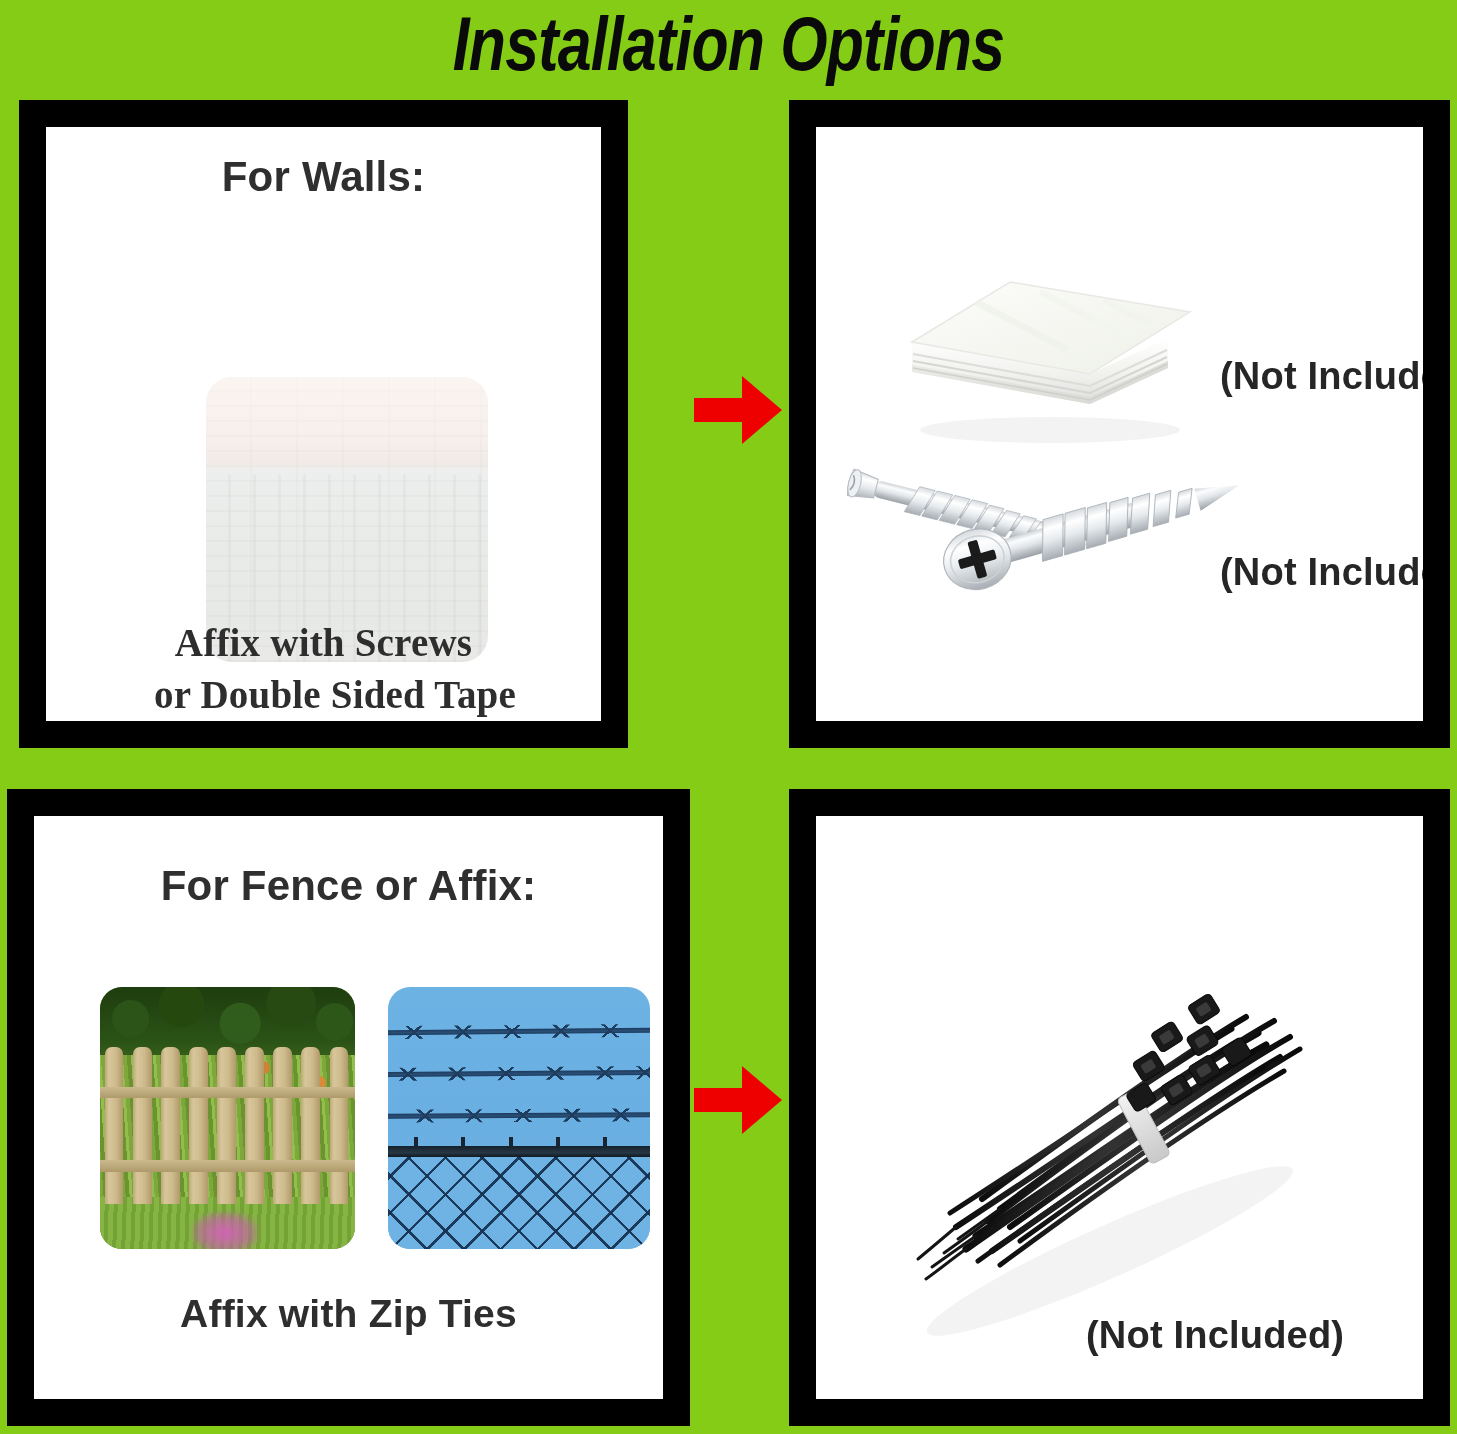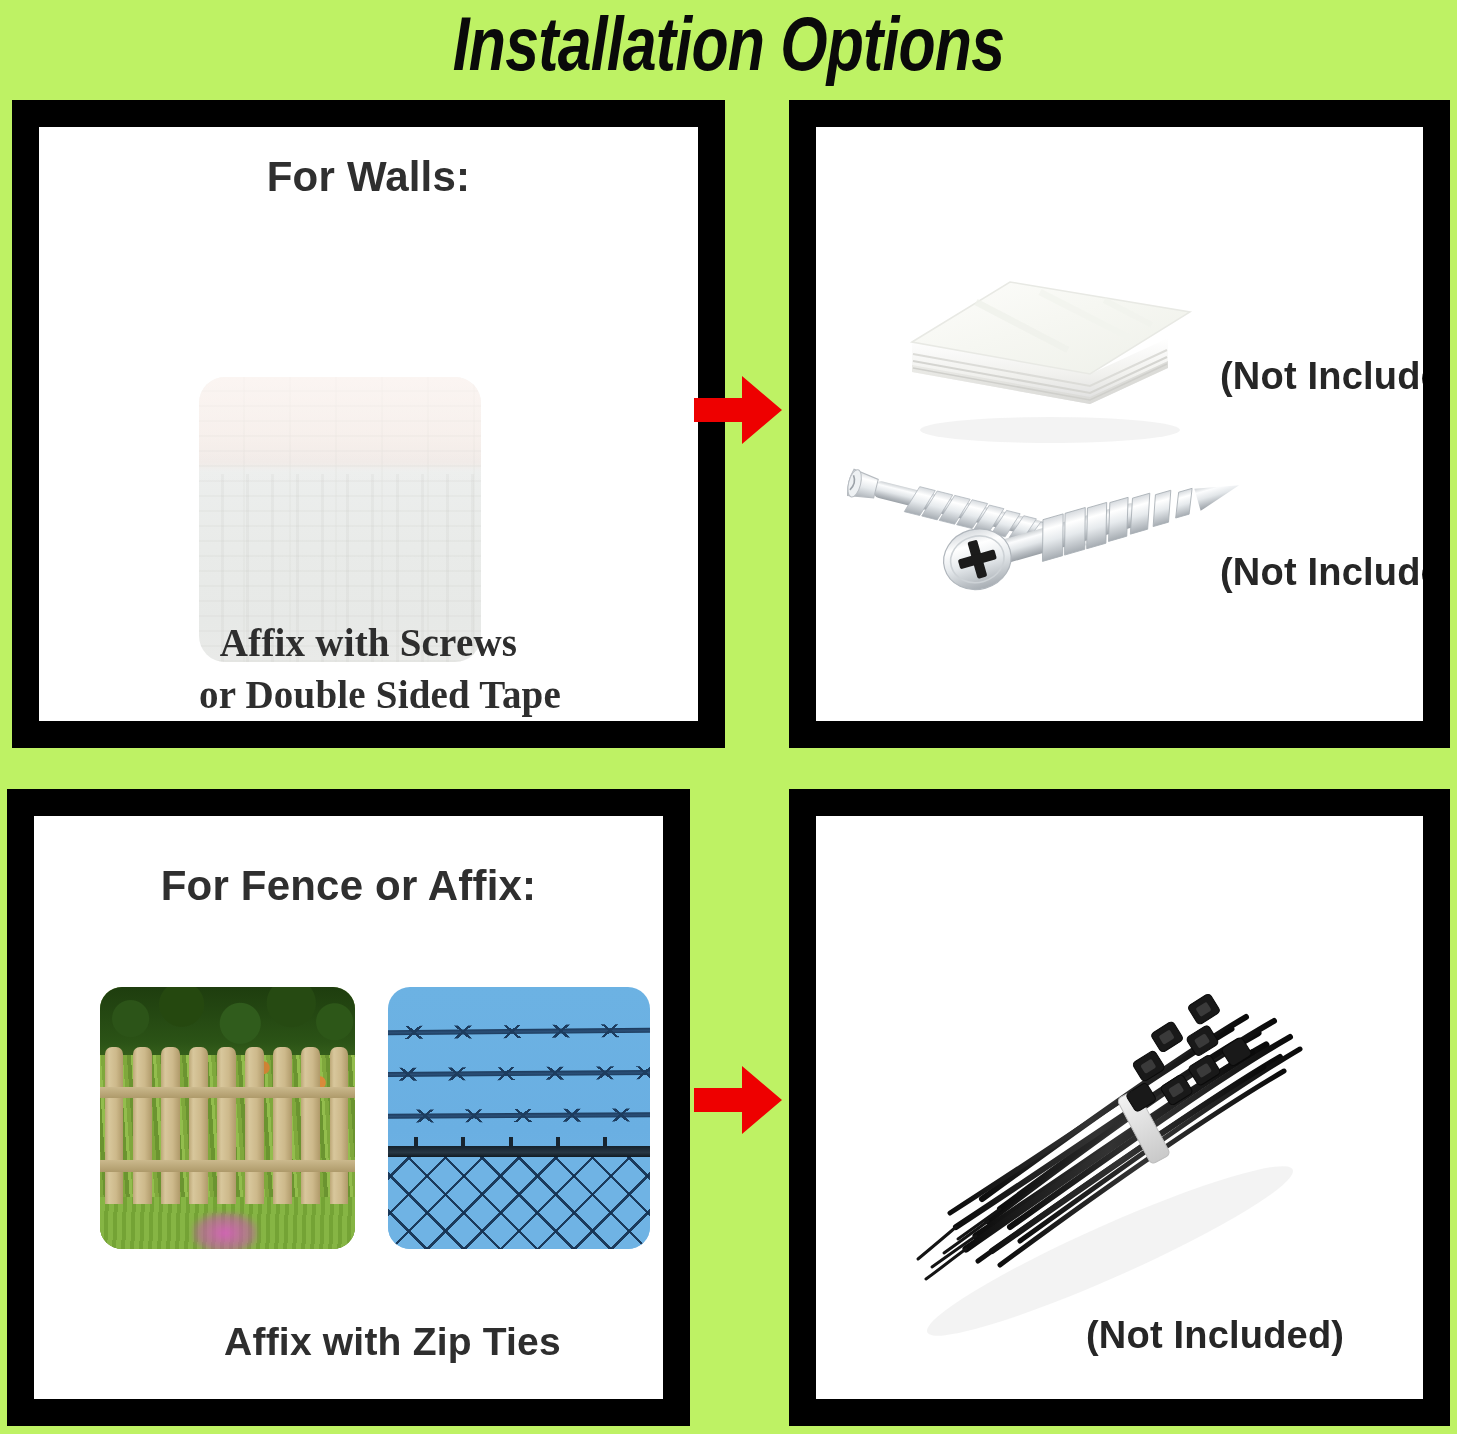--- a/index.html
+++ b/index.html
@@ -2,21 +2,21 @@
 <html><head>
 <meta charset="utf-8">
 <style>
   html,body{margin:0;padding:0;background:#ffffff;}
   body{
     width:1457px;height:1434px;
     font-family:"Liberation Sans","DejaVu Sans",sans-serif;
     -webkit-font-smoothing:antialiased;
     overflow:hidden;
   }
-  #page{position:relative;width:1457px;height:1434px;background:#bef264;}
+  #page{position:relative;width:1457px;height:1434px;background:#84cc16;}
 
   
   .title{
     position:absolute;left:0;top:-4px;width:1457px;
     text-align:center;
     font-size:76px;
     font-weight:bold;
     font-style:italic;
     font-stretch:condensed;
     letter-spacing:-1px;
@@ -28,21 +28,21 @@
   }
 
   
   .panel{
     position:absolute;
     background:#ffffff;
     border:27px solid #000000;
     box-sizing:border-box;
     overflow:hidden;
   }
-  .panel.tl{left:12px;  top:100px;  width:713px; height:648px;}
+  .panel.tl{left:19px;  top:100px;  width:609px; height:648px;}
   .panel.tr{left:789px;top:100px;  width:661px; height:648px;}
   .panel.bl{left:7px;  top:789px;  width:683px; height:637px;}
   .panel.br{left:789px;top:789px;  width:661px; height:637px;}
 
   .panel-inner{position:relative;width:100%;height:100%;background:#fff;}
 
   
   .heading{
     position:absolute;left:0;width:100%;
     text-align:center;
@@ -377,21 +377,21 @@
         <div class="toprail">
           <div class="tick" style="left:10%"></div>
             <div class="tick" style="left:28%"></div>
           <div class="tick" style="left:46%"></div>
             <div class="tick" style="left:64%"></div>
           <div class="tick" style="left:82%"></div>
         </div>
         <div class="mesh"></div>
       </div>
 
-      <div class="caption" style="top:500px;margin-left:44px;">Affix with Zip Ties</div>
+      <div class="caption" style="top:472px;">Affix with Zip Ties</div>
     </div>
   </div>
 
   <div class="panel br">
     <div class="panel-inner">
       <div class="zipties">
         <svg viewBox="0 0 520 430">
           <defs>
             <linearGradient id="tie" x1="0" y1="0" x2="1" y2="0">
               <stop offset="0%" stop-color="#0d0d0d"></stop>

